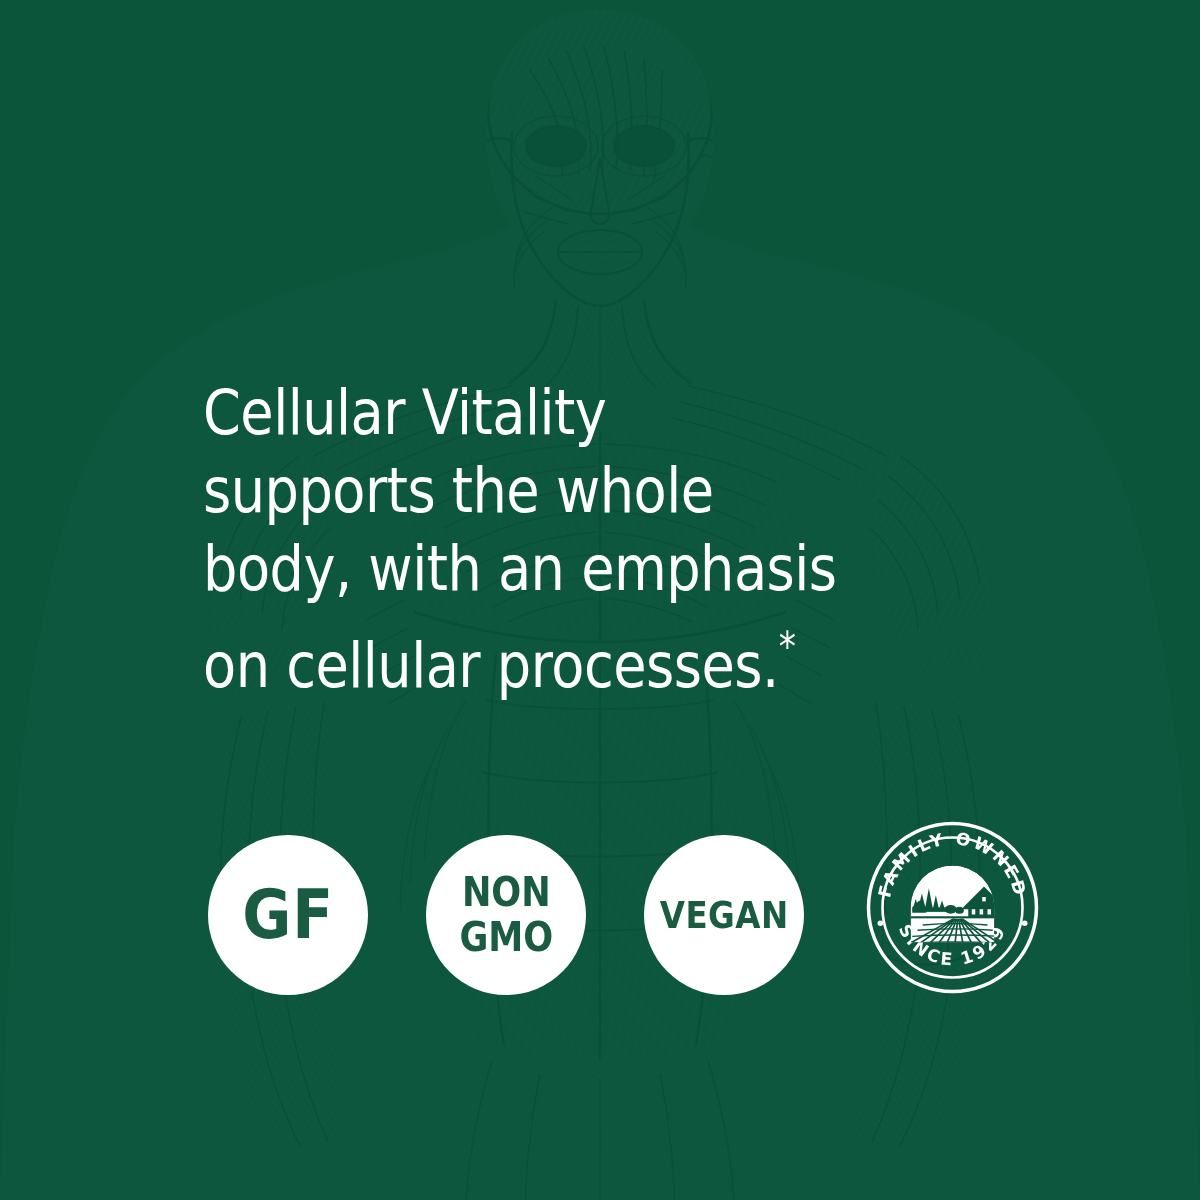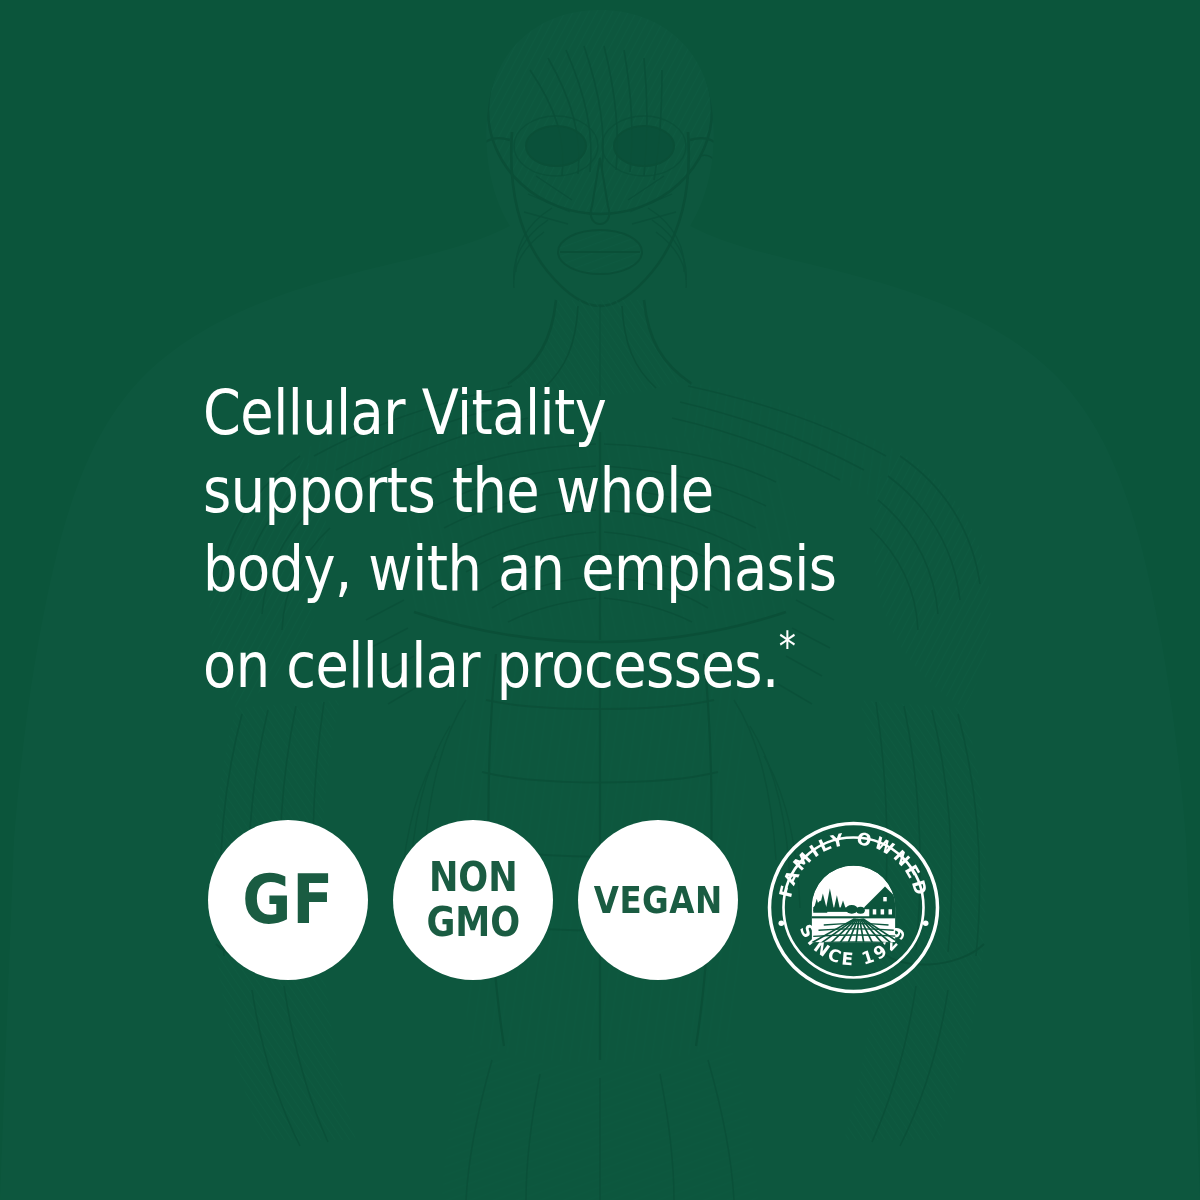--- a/index.html
+++ b/index.html
@@ -49,22 +49,22 @@
     vertical-align: 26px;
     letter-spacing: 0;
   }
 
   
   .badges {
     position: absolute;
     left: 208px;
     top: 820px;
     display: flex;
-    align-items: flex-start;
-    gap: 25px;
+    align-items: flex-end;
+    gap: 58px;
   }
   .badge {
     width: 160px;
     height: 160px;
     border-radius: 50%;
     background: #ffffff;
     display: flex;
     align-items: center;
     justify-content: center;
     flex: 0 0 auto;

